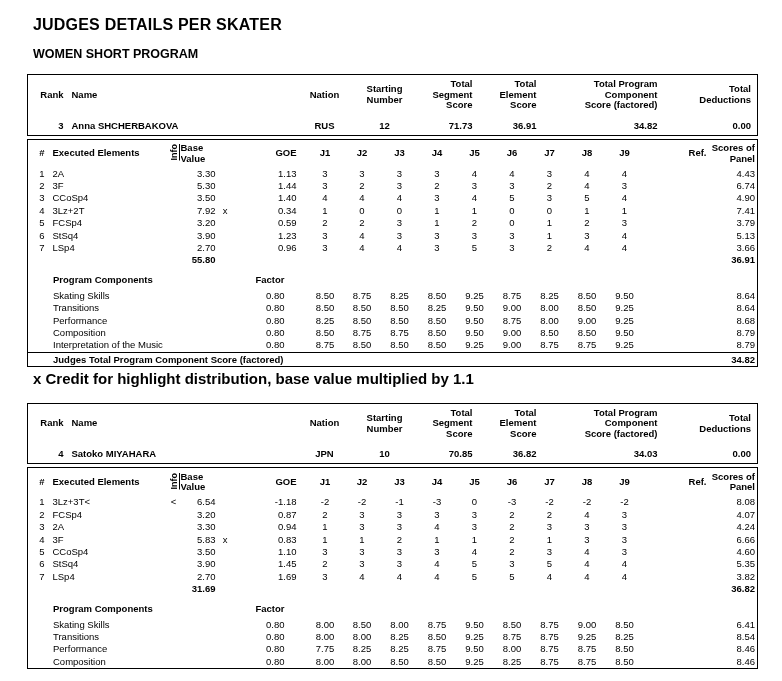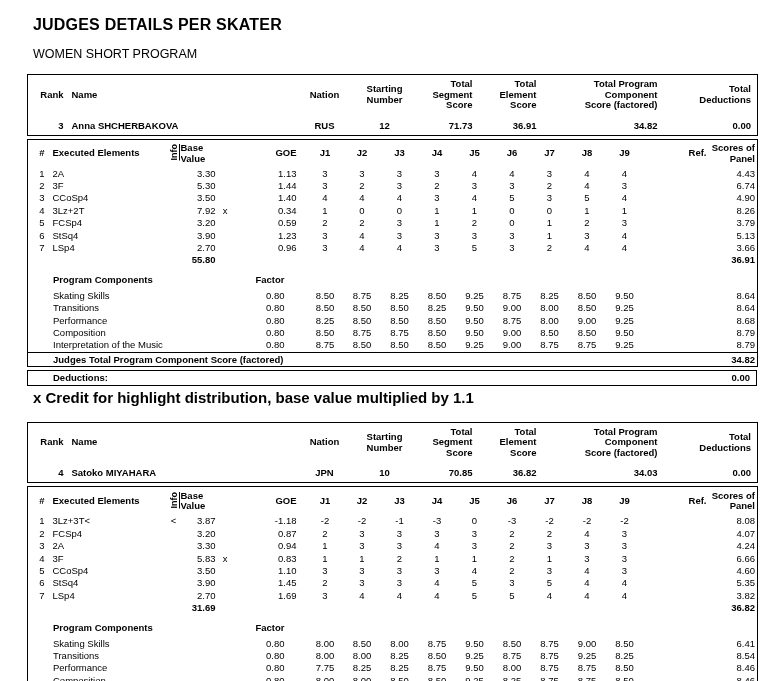--- a/index.html
+++ b/index.html
@@ -1,20 +1,20 @@
 <!DOCTYPE html>
 <html><head>
 <meta charset="utf-8">
 <style>
   html,body{margin:0;padding:0;background:#fff;}
   body{width:782px;height:681px;overflow:hidden;color:#000;
        font-family:"Liberation Sans", sans-serif;}
   .page{padding:0 25px 0 27px;}
   .title{font-size:16px;font-weight:bold;margin:16px 0 0 6px;line-height:18px;letter-spacing:.2px;}
-  .subtitle{font-size:12.5px;font-weight:normal;margin:13px 0 13px 6px;line-height:14px;}
+  .subtitle{font-size:12.5px;font-weight:bold;margin:13px 0 13px 6px;line-height:14px;}
 
   table{border-collapse:collapse;table-layout:fixed;width:730px;
         font-size:9.5px;color:#000;}
   .box{border:1.2px solid #000;}
   td,th{padding:0;overflow:hidden;}
   th{font-weight:bold;}
   .a-l{text-align:left}.a-r{text-align:right}.a-c{text-align:center}
   .b{font-weight:bold}.pre{white-space:pre-line}
   .pad6{padding-left:6px}.padname{padding-left:8px}
   .pad-label{padding-left:25px}
@@ -208,21 +208,21 @@
             <td class="a-c">1</td>
             <td class="a-c">0</td>
             <td class="a-c">0</td>
             <td class="a-c">1</td>
             <td class="a-c">1</td>
             <td class="a-c">0</td>
             <td class="a-c">0</td>
             <td class="a-c">1</td>
             <td class="a-c">1</td>
             <td></td>
-            <td class="a-r pr2">8.26</td>
+            <td class="a-r pr2">7.41</td>
           </tr>
 
           <tr>
             <td class="a-r pr2">5</td>
             <td class="a-l pad6">FCSp4</td>
             <td class="a-c"></td>
             <td class="a-r pr2">3.20</td>
             <td class="a-c"></td>
             <td class="a-r pr10">0.59</td>
             <td class="a-c">2</td>
@@ -384,28 +384,20 @@
           </tr>
         </tbody>
       <tbody>
         <tr class="jt-row">
           <td colspan="16" class="pad-label b">Judges Total Program Component Score (factored)</td>
           <td class="a-r pr2 b">34.82</td>
         </tr>
       </tbody>
     </table>
 
-    <table class="ded box">
-      <tbody>
-        <tr>
-          <td class="a-l pad-label">Deductions:</td>
-          <td class="a-r pr6">0.00</td>
-        </tr>
-      </tbody>
-    </table>
 
     <div class="footnote">x Credit for highlight distribution, base value multiplied by 1.1</div>
   </div>
 
   <div class="gap"></div>
 
   <div>
     <table class="sum box">
       <colgroup>
           <col style="width:36px">
@@ -492,21 +484,21 @@
           <th class="a-r pre pr2">Scores of
 Panel</th>
         </tr>
       </thead>
       <tbody>
 
           <tr>
             <td class="a-r pr2">1</td>
             <td class="a-l pad6">3Lz+3T&lt;</td>
             <td class="a-c">&lt;</td>
-            <td class="a-r pr2">3.87</td>
+            <td class="a-r pr2">6.54</td>
             <td class="a-c"></td>
             <td class="a-r pr10">-1.18</td>
             <td class="a-c">-2</td>
             <td class="a-c">-2</td>
             <td class="a-c">-1</td>
             <td class="a-c">-3</td>
             <td class="a-c">0</td>
             <td class="a-c">-3</td>
             <td class="a-c">-2</td>
             <td class="a-c">-2</td>

